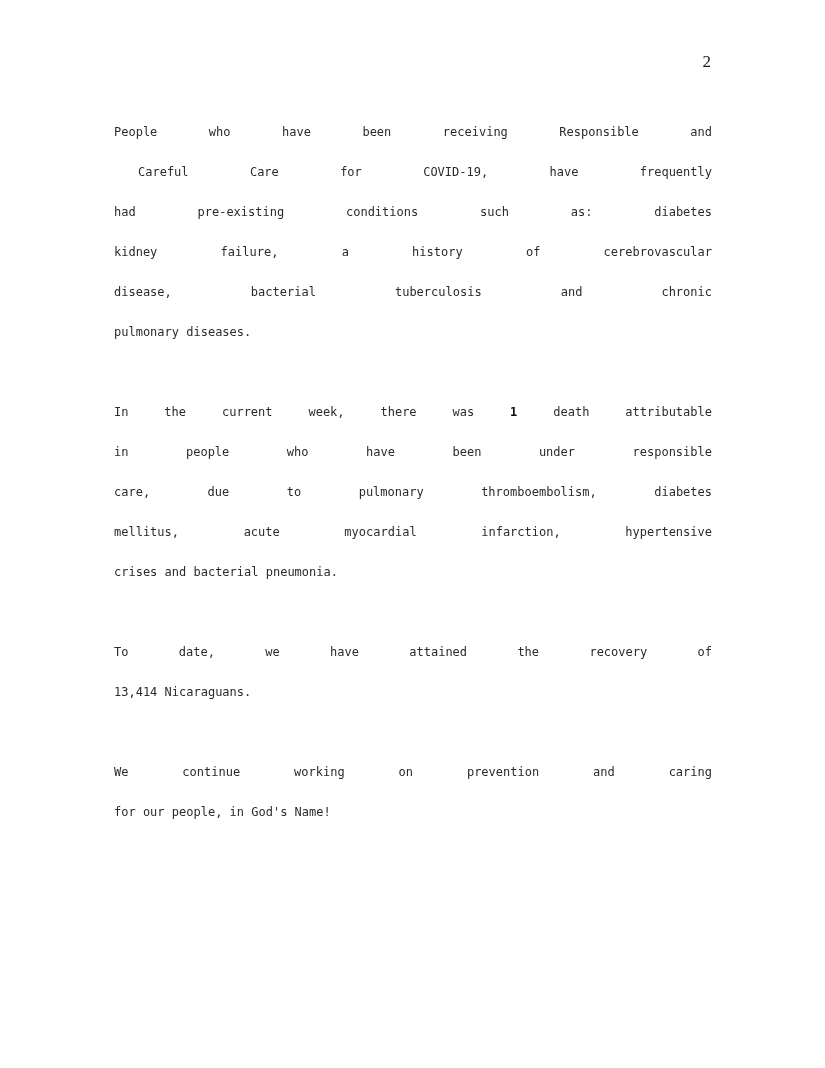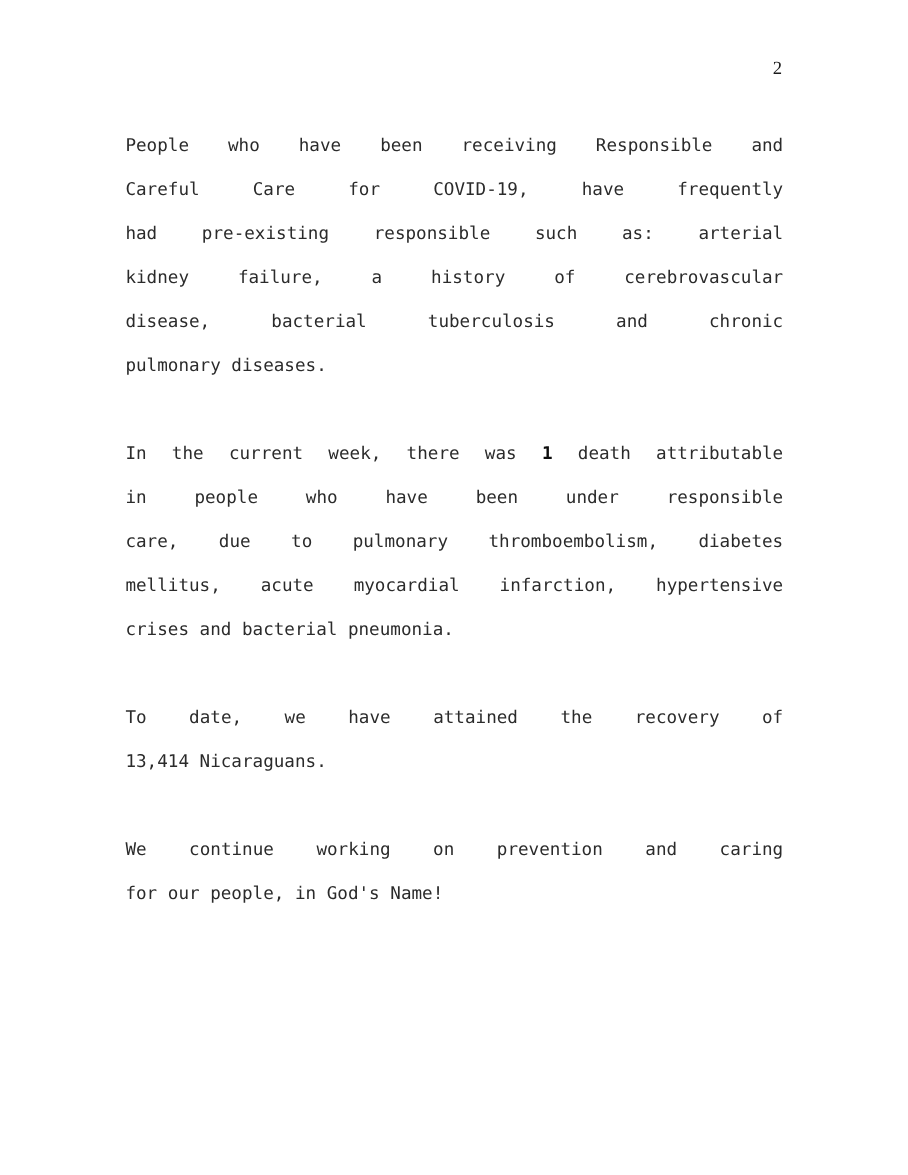--- a/index.html
+++ b/index.html
@@ -28,21 +28,21 @@
     color: #1a1a1a;
   }
   .body-block {
     position: absolute;
     left: 114px;
     top: 112px;
     width: 598px;
   }
   .para {
     font-family: "DejaVu Sans Mono", "Liberation Mono", monospace;
-    font-size: 16px;
+    font-size: 12px;
     line-height: 40px;
     color: #2b2b2b;
     text-align: justify;
     text-justify: inter-word;
     margin: 0 0 40px 0;
     letter-spacing: 0px;
     word-spacing: 0px;
     -webkit-font-smoothing: antialiased;
   }
   .para:last-child {
@@ -67,22 +67,22 @@
 <body>
 
 <div class="page">
 
   <div class="page-number">2</div>
 
   <div class="body-block">
 
     <p class="para">
       <span class="ln" style="word-spacing: 0px;">People who have been receiving Responsible and</span>
-      <span class="ln" style="word-spacing: 0px;">Careful Care for COVID-19, have frequently</span>
-      <span class="ln" style="word-spacing: 0px;">had pre-existing responsible such as: arterial</span>
+      <span class="ln" style="word-spacing: 0px; margin-left: 24px;">Careful Care for COVID-19, have frequently</span>
+      <span class="ln" style="word-spacing: 0px;">had pre-existing conditions such as: diabetes</span>
       <span class="ln" style="word-spacing: 0px;">kidney failure, a history of cerebrovascular</span>
       <span class="ln" style="word-spacing: 0px;">disease, bacterial tuberculosis and chronic</span>
       <span class="ln last">pulmonary diseases.</span>
     </p>
 
     <p class="para">
       <span class="ln" style="word-spacing: 0px;"><span>In the current week, there was </span><span class="bold">1</span><span> death attributable</span></span>
       <span class="ln" style="word-spacing: 0px;">in people who have been under responsible</span>
       <span class="ln" style="word-spacing: 0px;">care, due to pulmonary thromboembolism, diabetes</span>
       <span class="ln" style="word-spacing: 0px;">mellitus, acute myocardial infarction, hypertensive</span>

